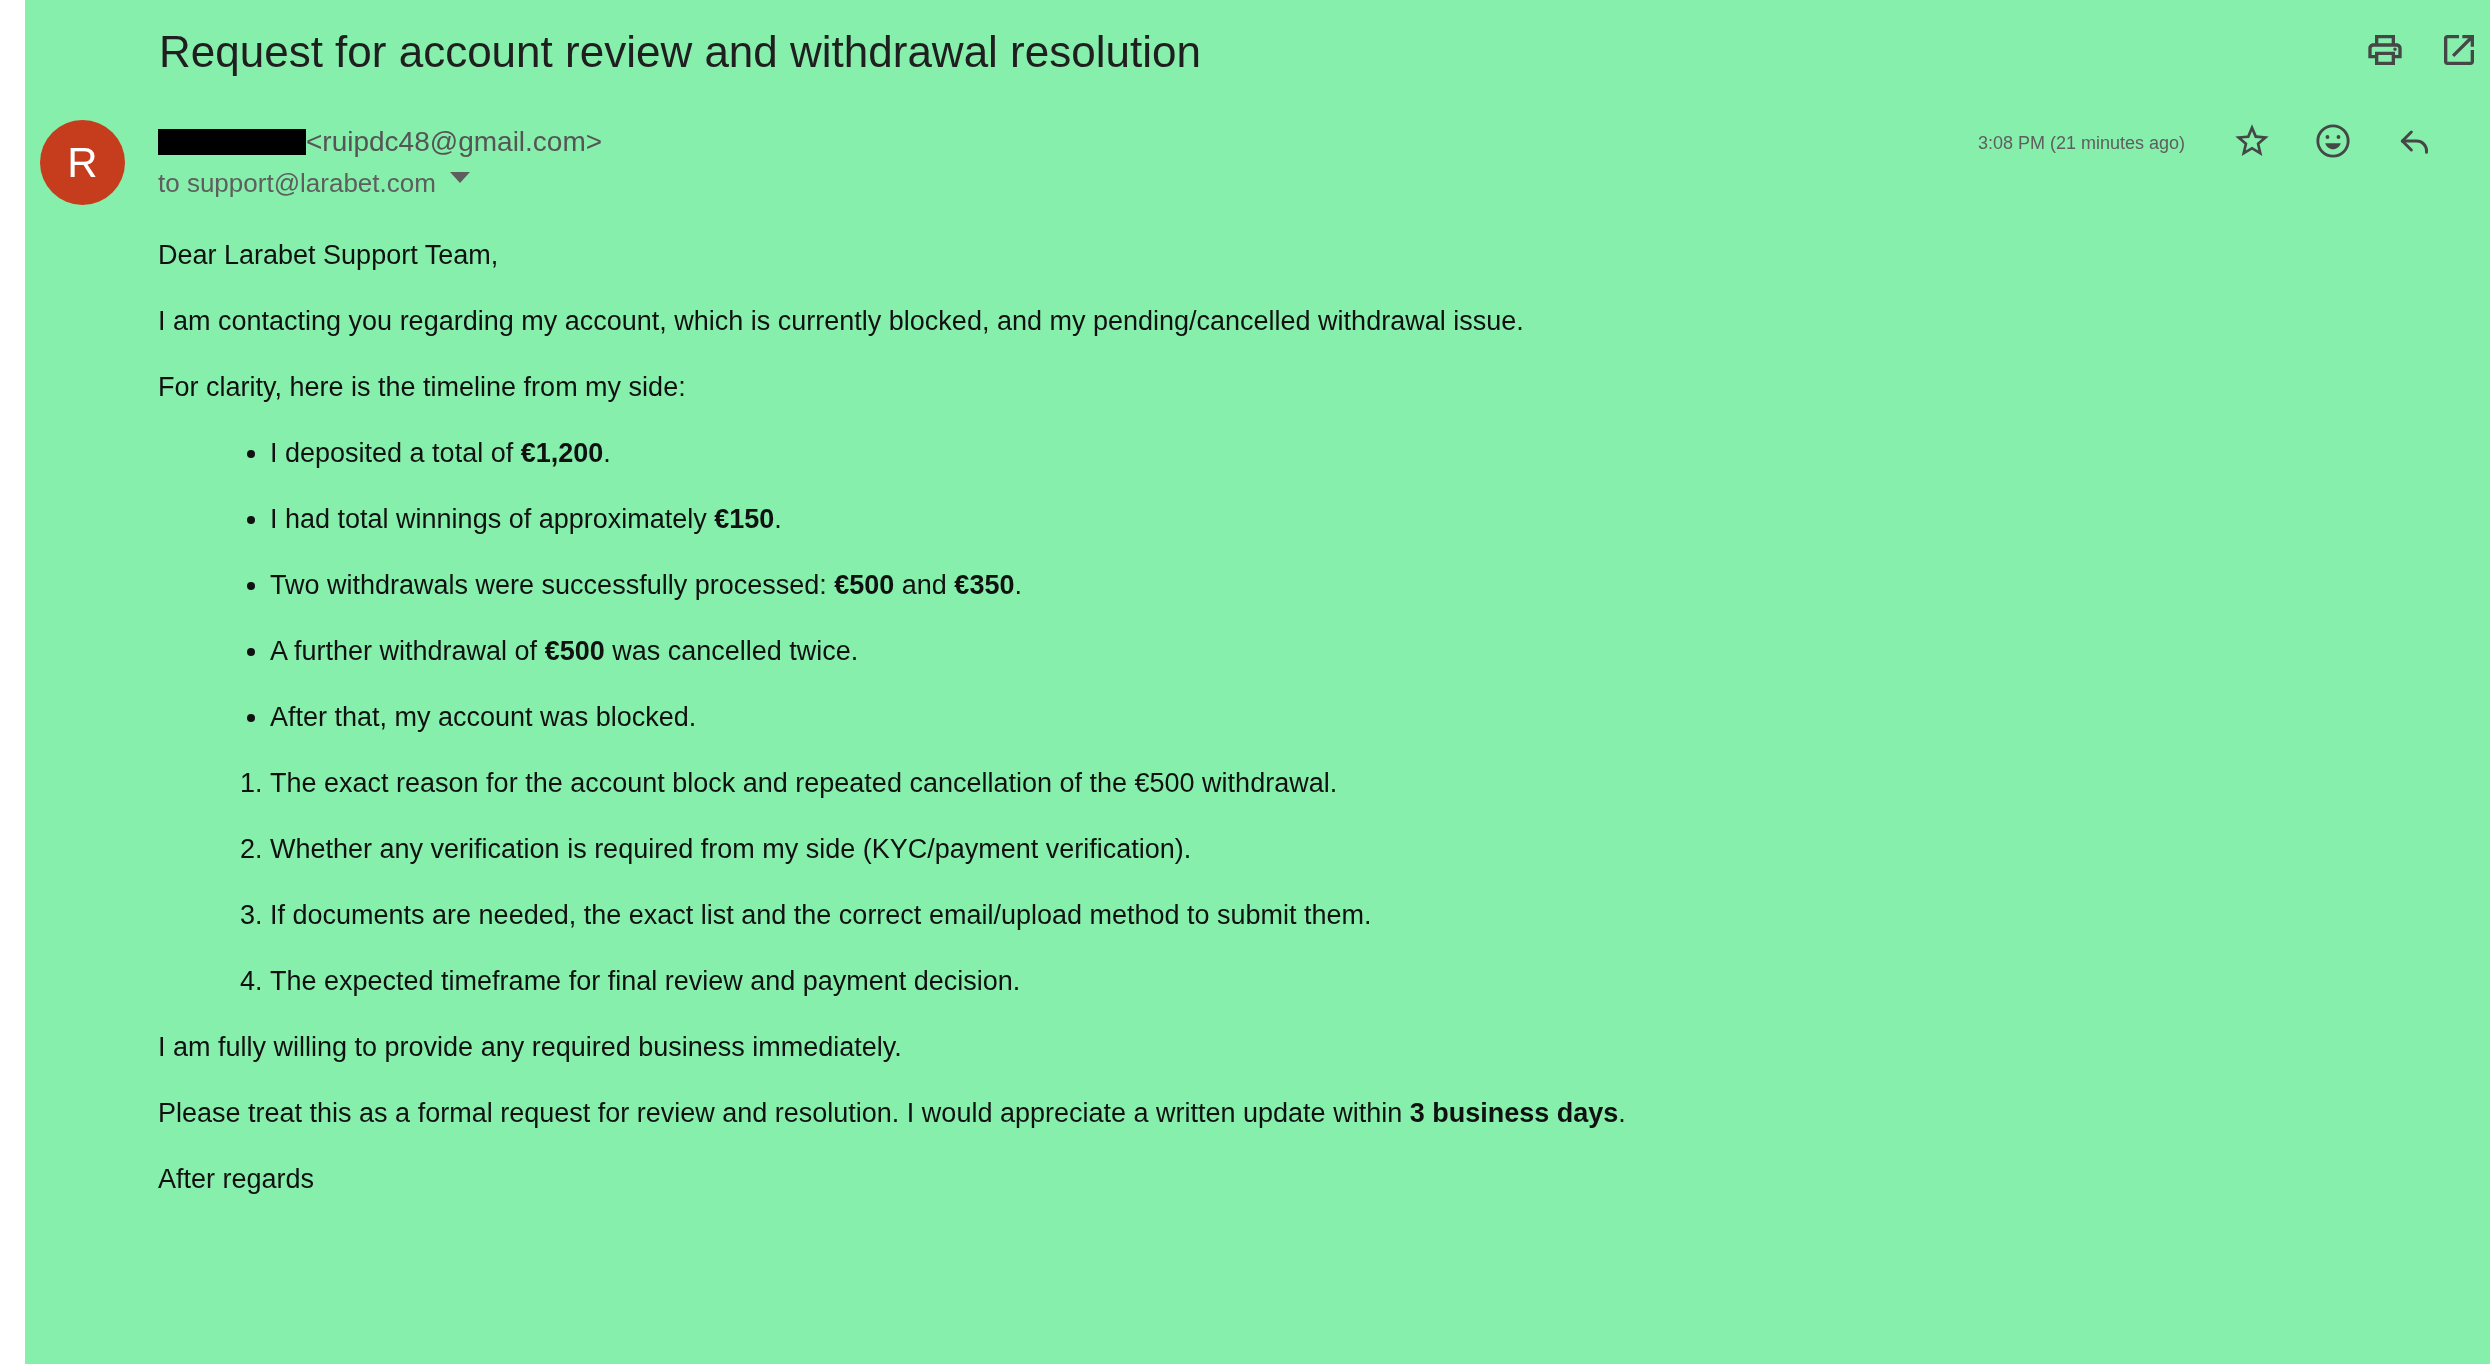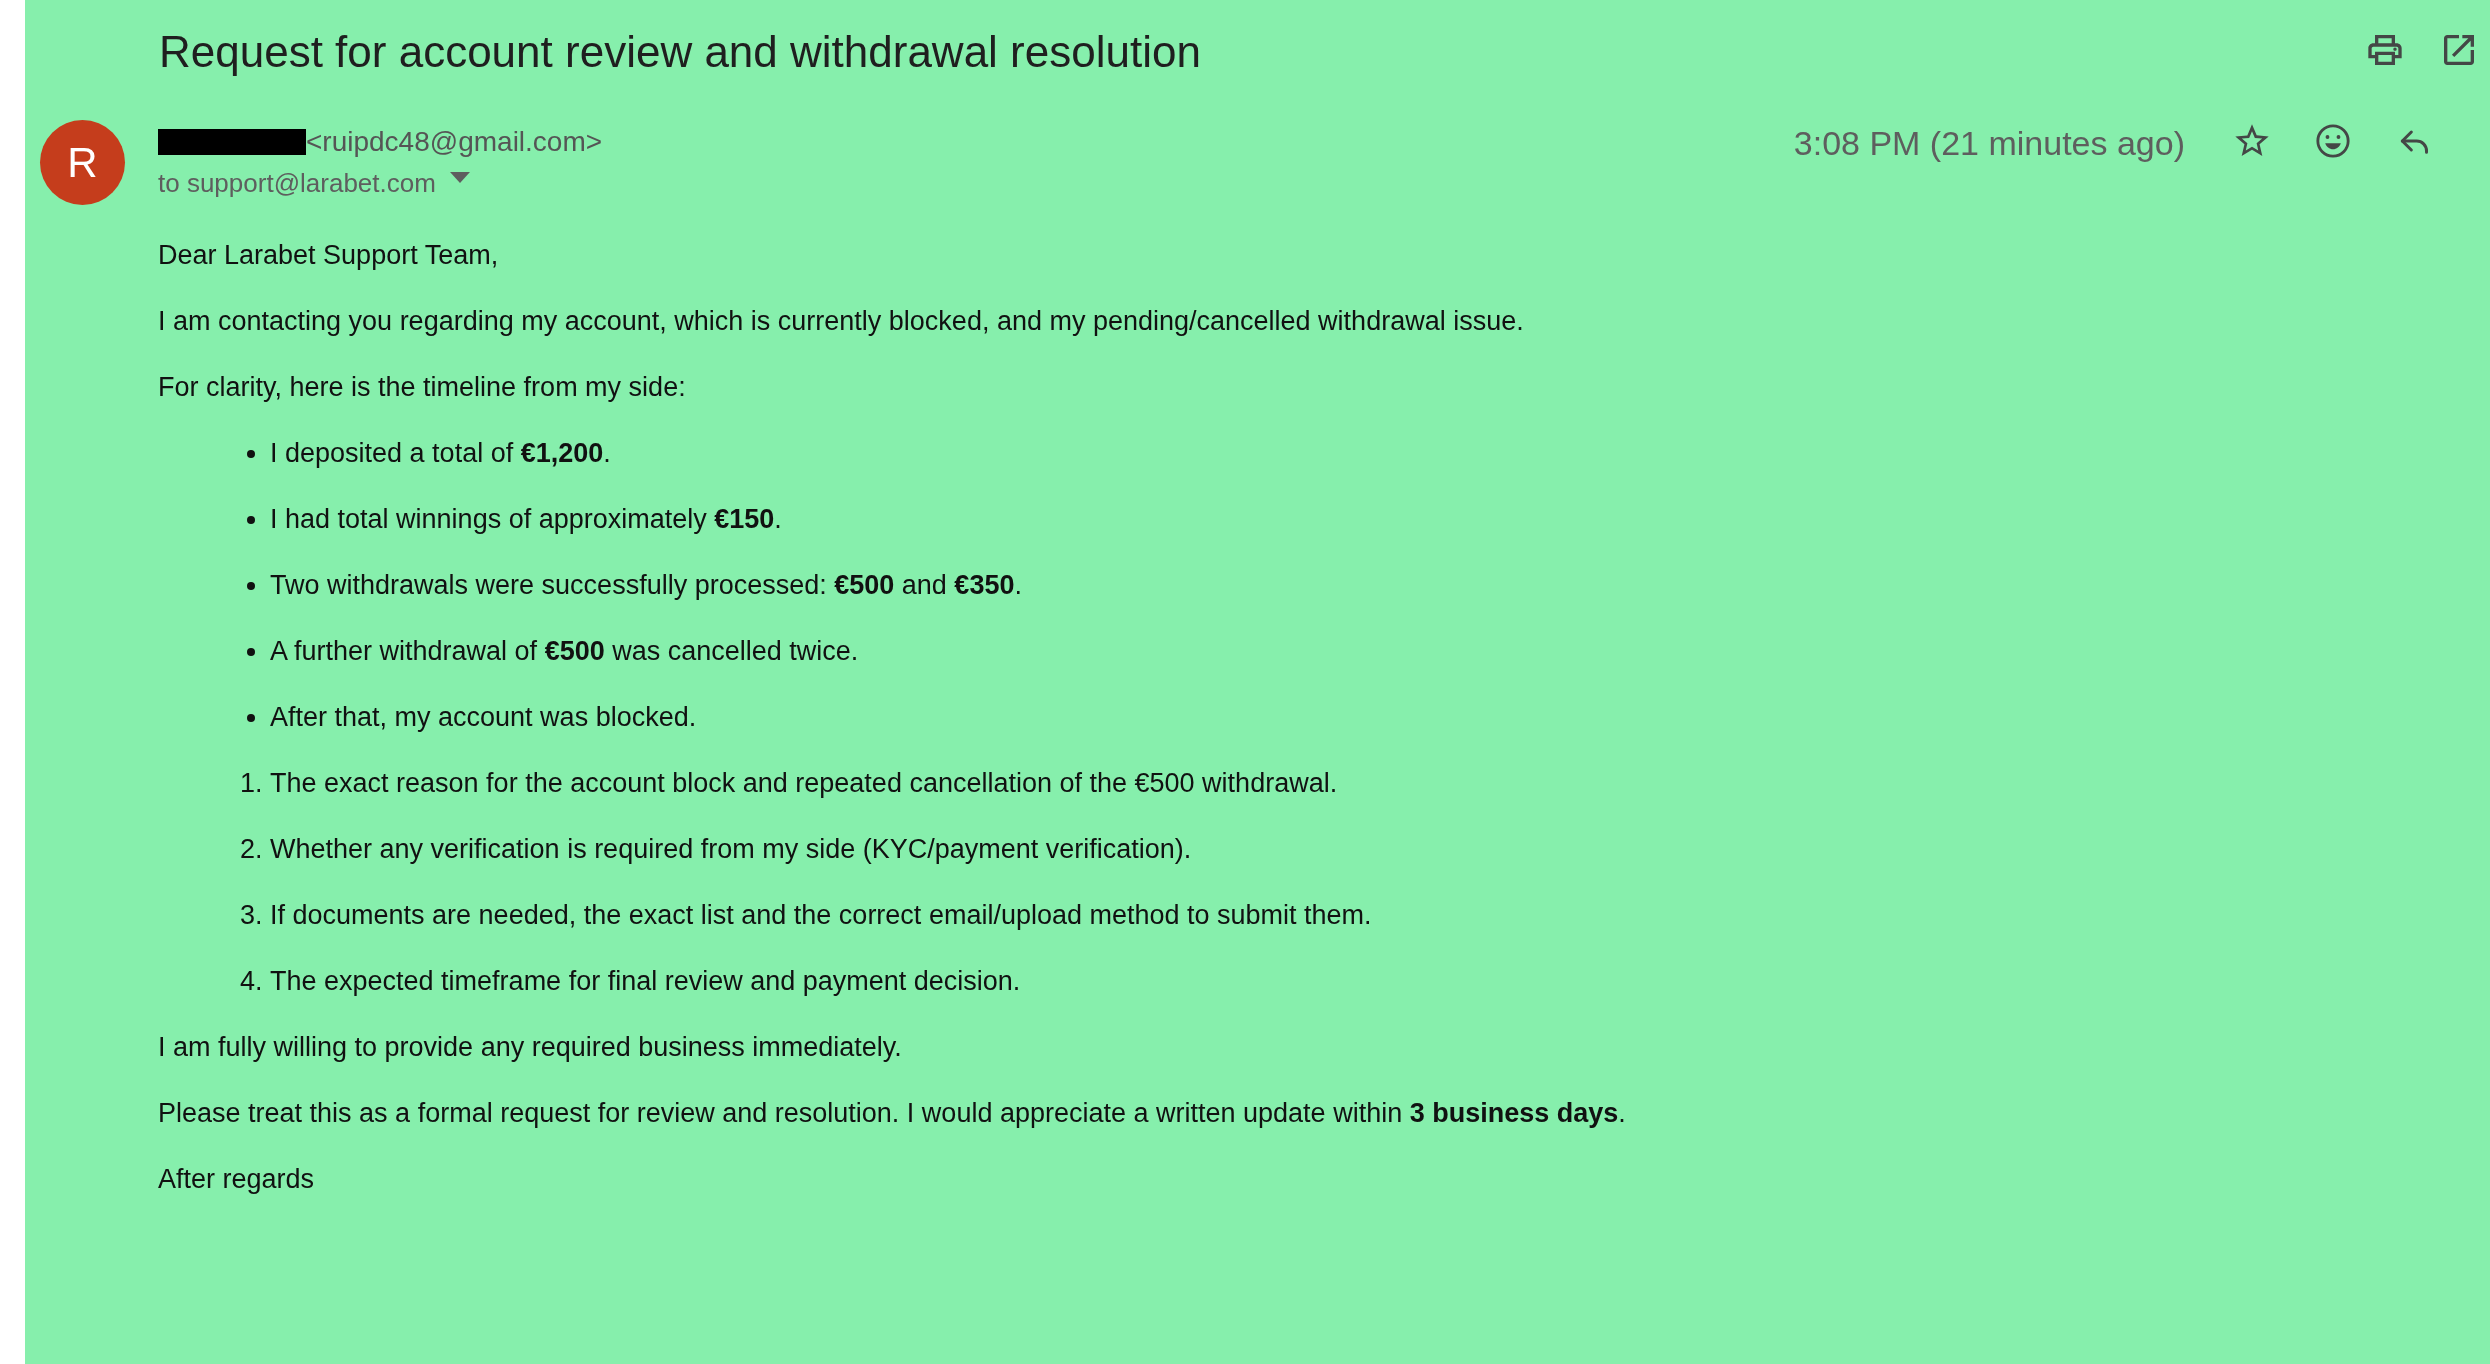--- a/index.html
+++ b/index.html
@@ -94,21 +94,21 @@
   .meta-row {
     position: absolute;
     top: 120px;
     right: 0px;
     height: 46px;
     display: flex;
     align-items: center;
     gap: 41px;
   }
   .timestamp {
-    font-size: 34px;
+    font-size: 18px;
     color: #5e5e5e;
     margin-right: 6px;
     white-space: nowrap;
   }
 
   
   .email-body {
     position: absolute;
     left: 133px;
     top: 236px;

